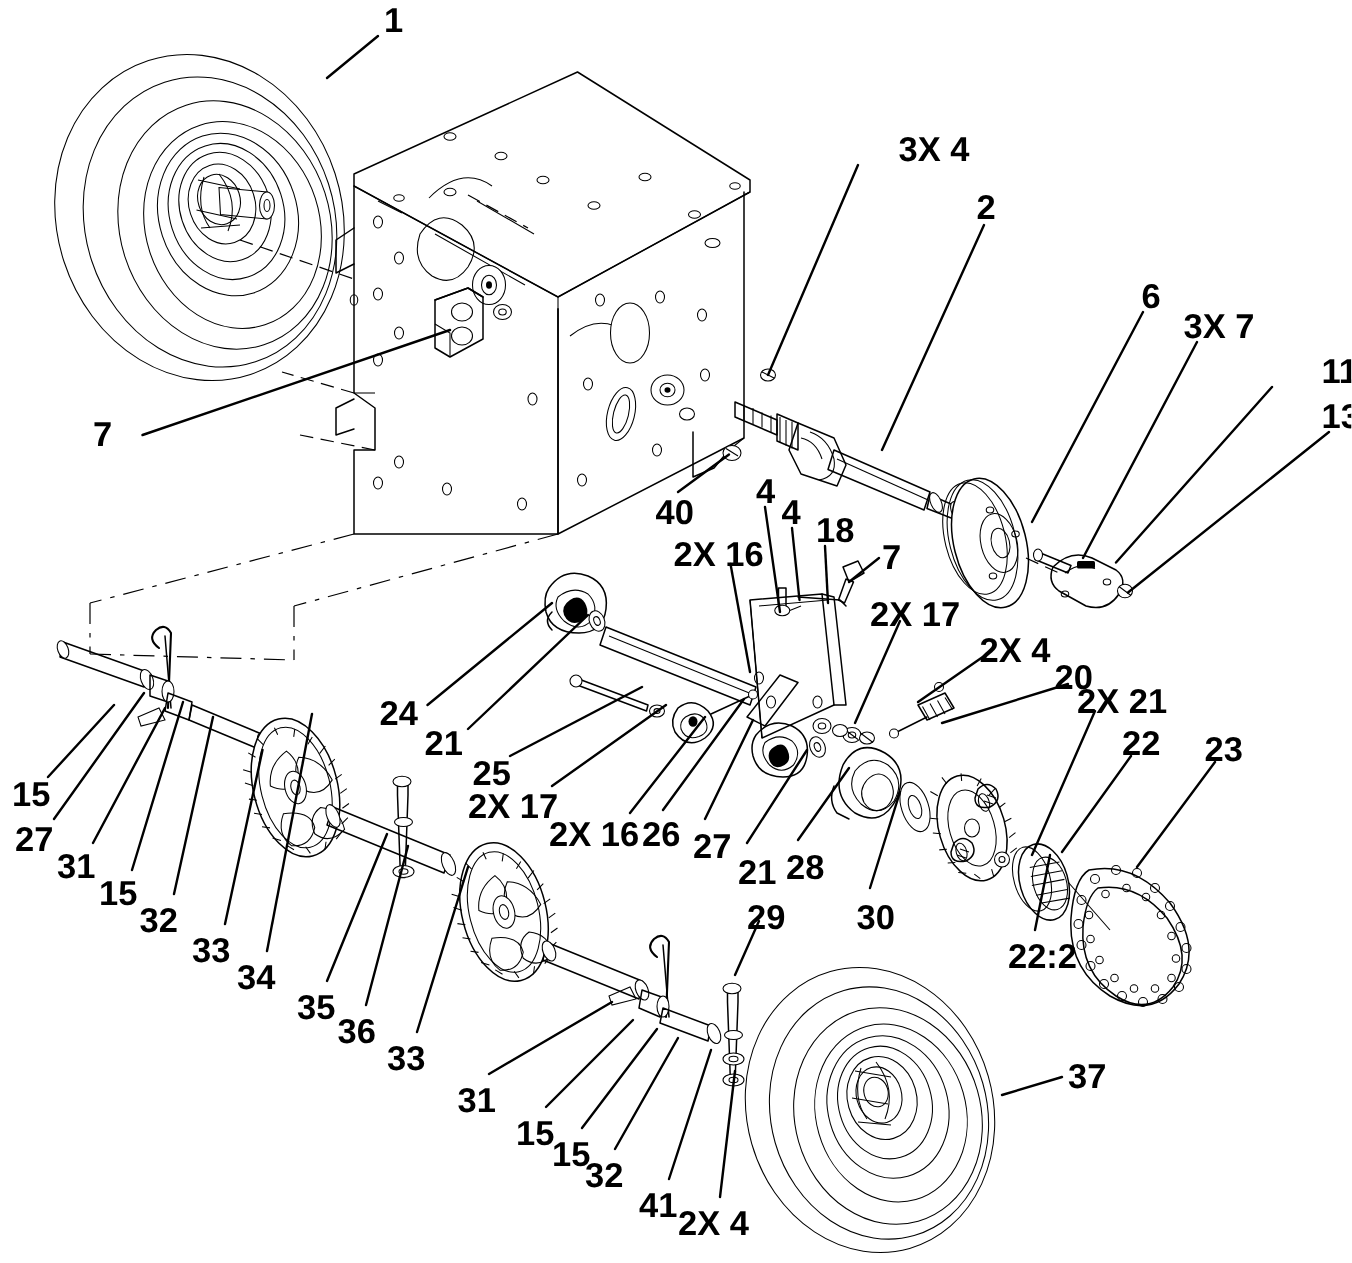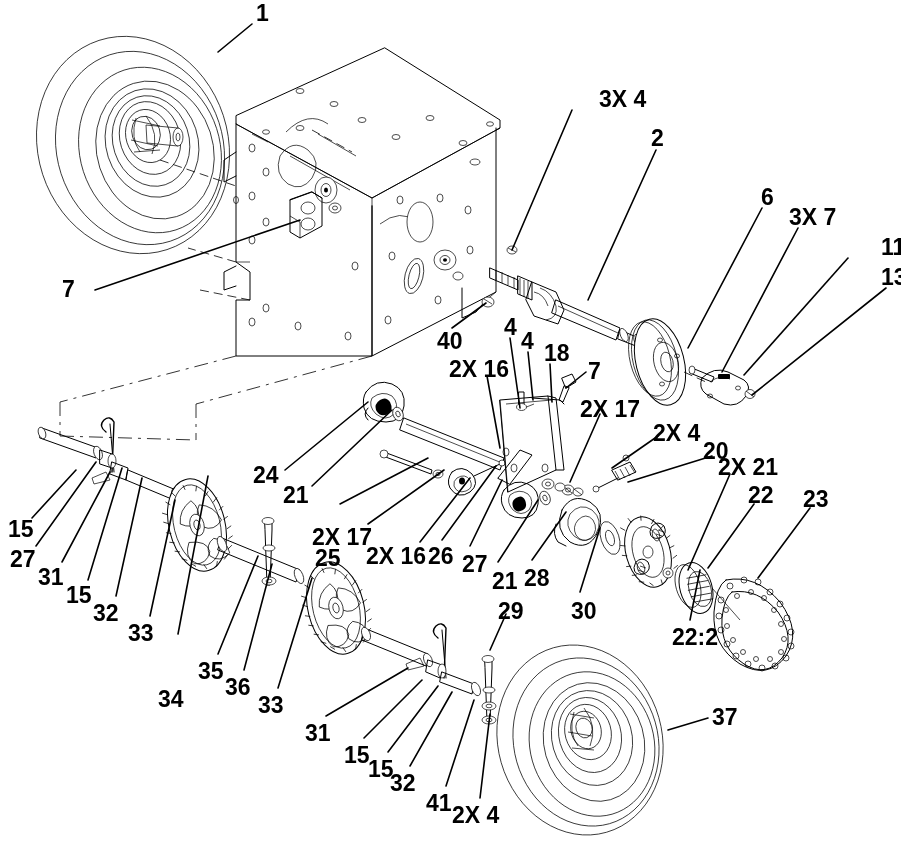--- a/index.html
+++ b/index.html
@@ -544,36 +544,36 @@
       <div class="callout" style="left: 588px; top: 360px;">7</div>
       <div class="callout" style="left: 449px; top: 358px;">2X 16</div>
       <div class="callout" style="left: 580px; top: 398px;">2X 17</div>
       <div class="callout" style="left: 653px; top: 422px;">2X 4</div>
       <div class="callout" style="left: 703px; top: 440px;">20</div>
       <div class="callout" style="left: 718px; top: 456px;">2X 21</div>
       <div class="callout" style="left: 748px; top: 484px;">22</div>
       <div class="callout" style="left: 803px; top: 488px;">23</div>
       <div class="callout" style="left: 253px; top: 464px;">24</div>
       <div class="callout" style="left: 283px; top: 484px;">21</div>
-      <div class="callout" style="left: 315px; top: 504px; margin-top: 43px;">25</div>
+      <div class="callout" style="left: 315px; top: 504px;">25</div>
       <div class="callout" style="left: 312px; top: 526px;">2X 17</div>
       <div class="callout" style="left: 366px; top: 545px;">2X 16</div>
       <div class="callout" style="left: 428px; top: 545px;">26</div>
       <div class="callout" style="left: 462px; top: 553px;">27</div>
       <div class="callout" style="left: 492px; top: 570px;">21</div>
       <div class="callout" style="left: 524px; top: 567px;">28</div>
       <div class="callout" style="left: 571px; top: 600px;">30</div>
       <div class="callout" style="left: 672px; top: 626px;">22:2</div>
       <div class="callout" style="left: 8px; top: 518px;">15</div>
       <div class="callout" style="left: 10px; top: 548px;">27</div>
       <div class="callout" style="left: 38px; top: 566px;">31</div>
       <div class="callout" style="left: 66px; top: 584px;">15</div>
       <div class="callout" style="left: 93px; top: 602px;">32</div>
       <div class="callout" style="left: 128px; top: 622px;">33</div>
-      <div class="callout" style="left: 158px; top: 640px; margin-top: 48px;">34</div>
+      <div class="callout" style="left: 158px; top: 640px;">34</div>
       <div class="callout" style="left: 198px; top: 660px;">35</div>
       <div class="callout" style="left: 225px; top: 676px;">36</div>
       <div class="callout" style="left: 258px; top: 694px;">33</div>
       <div class="callout" style="left: 305px; top: 722px;">31</div>
       <div class="callout" style="left: 344px; top: 744px;">15</div>
       <div class="callout" style="left: 368px; top: 758px;">15</div>
       <div class="callout" style="left: 390px; top: 772px;">32</div>
       <div class="callout" style="left: 426px; top: 792px;">41</div>
       <div class="callout" style="left: 452px; top: 804px;">2X 4</div>
       <div class="callout" style="left: 498px; top: 600px; text-align: center;">29</div>

